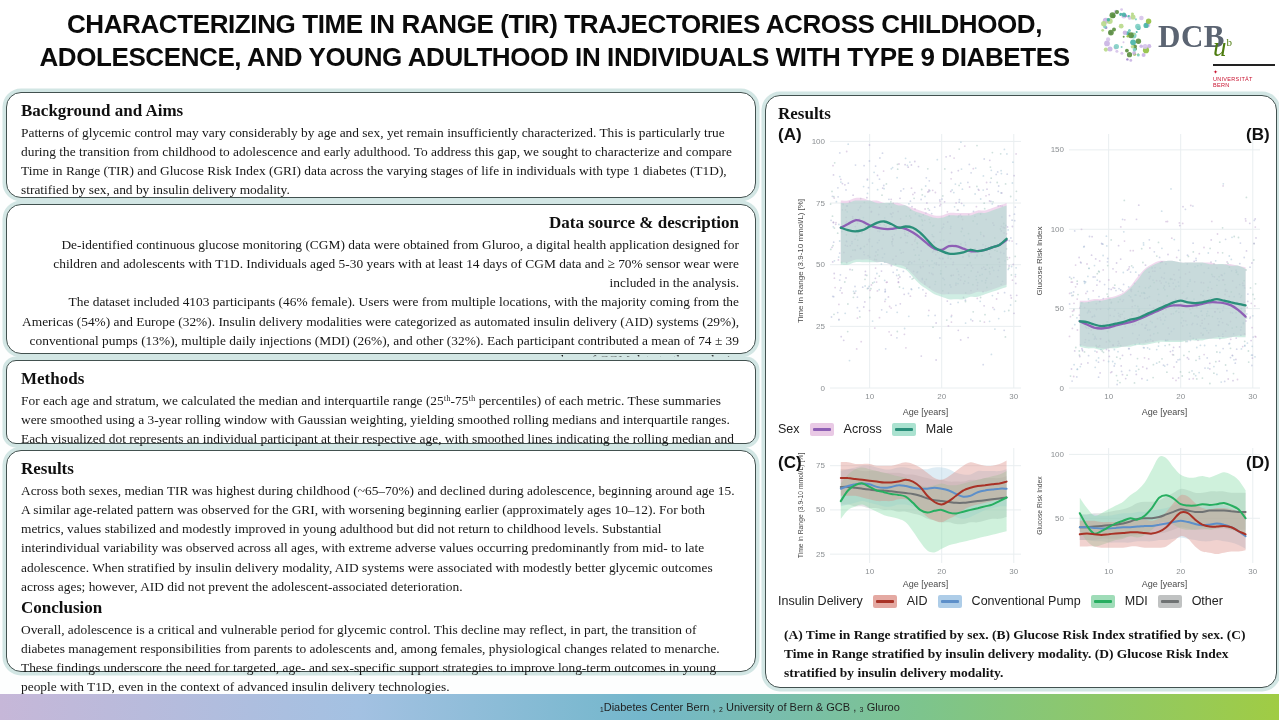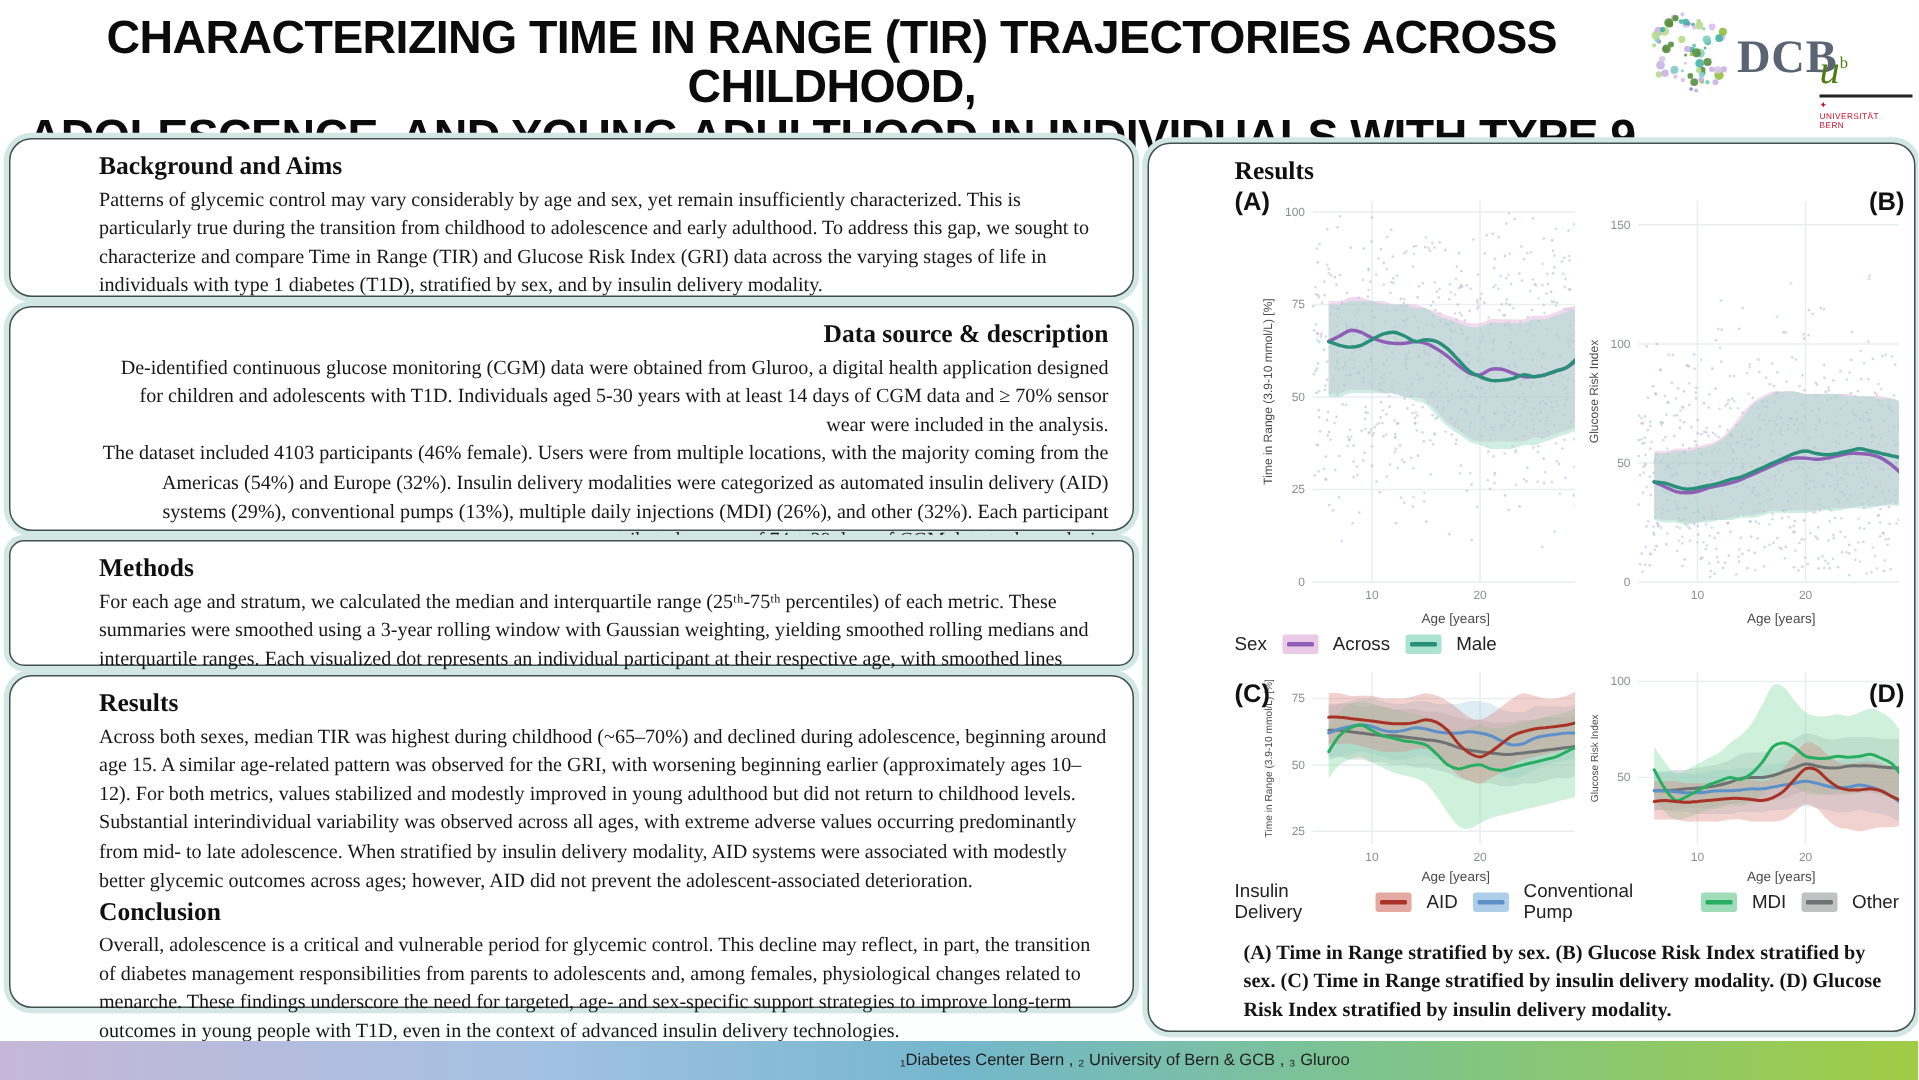--- a/index.html
+++ b/index.html
@@ -3,33 +3,33 @@
 <meta charset="utf-8">
 <style>
   html,body{margin:0;padding:0;}
   body{background:#fdfefe;font-family:"Liberation Serif",serif;}
   .page{position:relative;width:1279px;height:720px;background:#fdfefe;overflow:hidden;}
 
   
   .header{position:absolute;top:0;left:0;width:1279px;height:90px;background:#ffffff;}
   .title{position:absolute;left:12px;top:8px;width:1085px;text-align:center;
          font-family:"Liberation Sans",sans-serif;font-weight:bold;color:#0b0b0b;
-         font-size:31px;line-height:33px;letter-spacing:-0.4px;}
+         font-size:26px;line-height:33px;letter-spacing:-0.4px;}
   .dcb-logo{position:absolute;left:1098px;top:6px;display:flex;align-items:center;}
   .dcb-text{font-family:Liberation Serif, serif;font-weight:bold;font-size:31px;color:#5b6472;margin-left:2px;letter-spacing:0.5px;}
   .ub-logo{position:absolute;left:1213px;top:4px;width:62px;font-family:"Liberation Serif",serif;}
   .ub-u{font-style:italic;font-weight:normal;font-size:27px;line-height:26px;color:#4d7c0f;margin-top:25px;}
   .ub-u sup{font-size:11px;font-style:normal;}
   .ub-line{height:1.5px;background:#222;margin-top:4px;width:62px;}
   .ub-mark{color:#c8102e;font-size:6px;line-height:7px;margin-top:3px;}
   .ub-text{color:#c8102e;font-family:"Liberation Sans",sans-serif;font-size:5.5px;line-height:6px;letter-spacing:0.3px;}
 
   
   .panel{background:#ffffff;border:1.6px solid #42514f;border-radius:15px;
-         box-shadow:0 0 0 3.5px #d2e6e4;box-sizing:border-box;padding-left:45px;}
+         box-shadow:0 0 0 3.5px #d2e6e4;box-sizing:border-box;}
   .left-col{position:absolute;left:6px;top:92px;width:750px;display:flex;flex-direction:column;gap:6px;}
   .panel .inner{padding:6px 16px 8px 14px;}
   .sec-h{font-size:17px;font-weight:bold;color:#101010;margin:2px 0 2px 0;}
   .sec-b{font-size:13.4px;line-height:1.43;color:#171717;margin:0;}
 
   
   .results-panel{position:absolute;left:765px;top:95px;width:512px;height:593px;}
   .results-panel .inner{padding:6px 10px 6px 12px;position:relative;height:100%;box-sizing:border-box;}
   .plot-label{position:absolute;width:26px;font-family:"Liberation Sans",sans-serif;
               font-weight:bold;font-size:17px;line-height:1.05;color:#111;word-break:break-all;}

